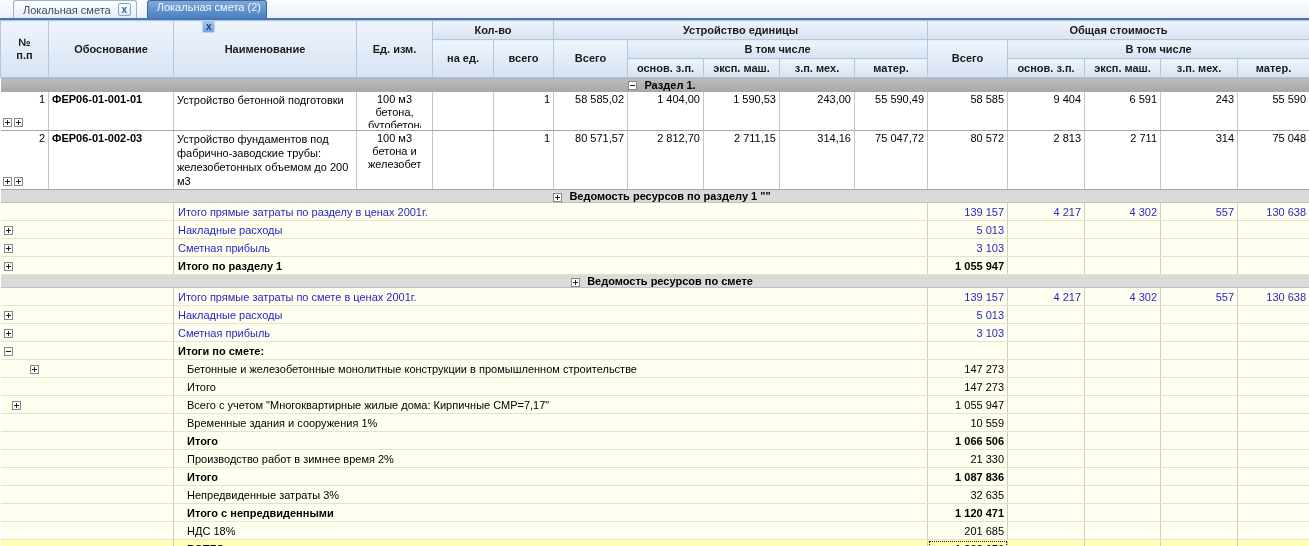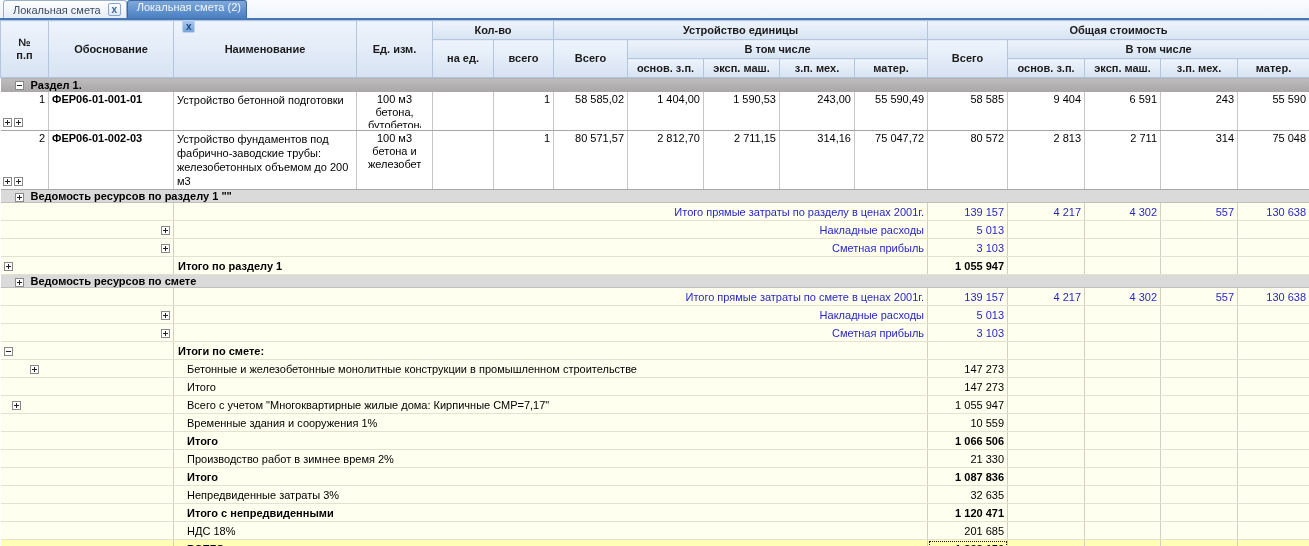--- a/index.html
+++ b/index.html
@@ -3,41 +3,41 @@
 <meta charset="utf-8">
 <style>
   * { margin:0; padding:0; box-sizing:border-box; }
   html,body { background:#fff; }
   body { font-family:"Liberation Sans", sans-serif; }
   .app { width:1309px; height:546px; overflow:hidden; background:#fff; }
 
   
   .tabbar { height:20px; background:linear-gradient(#fbfcfe,#edf2f9);
             border-bottom:2px solid #4577b4; display:flex; align-items:flex-end;
-            padding-left:3px; gap:0; }
+            padding-left:13px; gap:10px; }
   .tab { height:18px; display:flex; align-items:center; gap:7px;
          padding:0 5px 0 9px; border:1px solid #9ab0cc; border-bottom:none;
          border-radius:3px 3px 0 0; font-size:11px; white-space:nowrap; cursor:default; }
   .tab.inactive { background:linear-gradient(#ffffff,#e6edf7); color:#3d4d63; }
   .tab.active   { background:linear-gradient(#7fa9db,#4a7fc1); border-color:#3a68a4; color:#f3f7fd;flex-direction:column; }
   .tabclose { width:13px; height:13px; border-radius:2px; font-size:10px;
               line-height:11px; text-align:center; font-weight:bold; }
   .tab.inactive .tabclose { border:1px solid #88a6cc; background:linear-gradient(#ffffff,#dfe9f6); color:#3c6396; }
   .tab.active   .tabclose { border:1px solid #bcd2ee; background:linear-gradient(#aac8ed,#76a3da); color:#1e4a85; }
 
   
   table { border-collapse:collapse; table-layout:fixed; width:1309px; font-size:11px; }
   th { background:linear-gradient(#eef4fc,#d7e3f3); border:1px solid #b4c6de;
        font-weight:bold; text-align:center; padding:0 2px; color:#1a1a1a;
        overflow:hidden; line-height:13px; }
   thead tr { height:19px; }
   td { overflow:hidden; white-space:nowrap; }
 
   
-  .sect td { font-weight:bold; color:#000; padding-left:14px; vertical-align:middle; }
+  .sect td { font-weight:bold; color:#000; padding-left:14px; vertical-align:middle;text-align:center; }
   .sect-dark  { height:14px; }
   .sect-dark td  { background:linear-gradient(#bebcbc,#a8a6a6); border-top:1px solid #8f8f8f; }
   .sect-light { height:13px; }
   .sect-light td { background:#dadada; border-top:1px solid #9d9d9d; border-bottom:1px solid #bfbfbf; }
   .sect-label { margin-left:4px; }
 
   
   .item td { background:#fff; border-right:1px solid #c6c6c6; border-bottom:1px solid #a6a6a6;
              vertical-align:top; padding:1px 3px; }
   .item .code { font-weight:bold; }
@@ -50,21 +50,21 @@
   .val-r { text-align:right; }
   .expanders { position:absolute; left:2px; bottom:3px; display:flex; gap:2px; }
 
   
   .sum { height:18px; }
   .sum td { background:#fffff0; border-right:1px solid #d2cfbf; border-bottom:1px solid #e4e1d1;
             padding:0 3px; vertical-align:middle; color:#000; }
   .sum td.left { position:relative; padding-left:3px; }
   .sum td.desc { padding-left:4px; }
   .sum td.val  { text-align:right; }
-  tr.blue td { color:#2727c8;text-align:right; }
+  tr.blue td { color:#2727c8; }
   tr.boldrow td { font-weight:bold; }
   tr.ind td.desc { padding-left:13px; }
   tr.grand td { background:#ffffb5; border-top:1px solid #b5b186; border-bottom:1px solid #8f8c66; font-weight:bold; }
   .focus { outline:1px dotted #1a1a1a; outline-offset:-2px; }
 
   
   .expander { width:9px; height:9px; background:#fff; border:1px solid #898989;
               position:relative; display:inline-block; vertical-align:middle; flex:0 0 9px; }
   .expander::before { content:""; position:absolute; left:1px; right:1px; top:3px; height:1px; background:#222; }
   .expander.plus::after { content:""; position:absolute; top:1px; bottom:1px; left:3px; width:1px; background:#222; }

